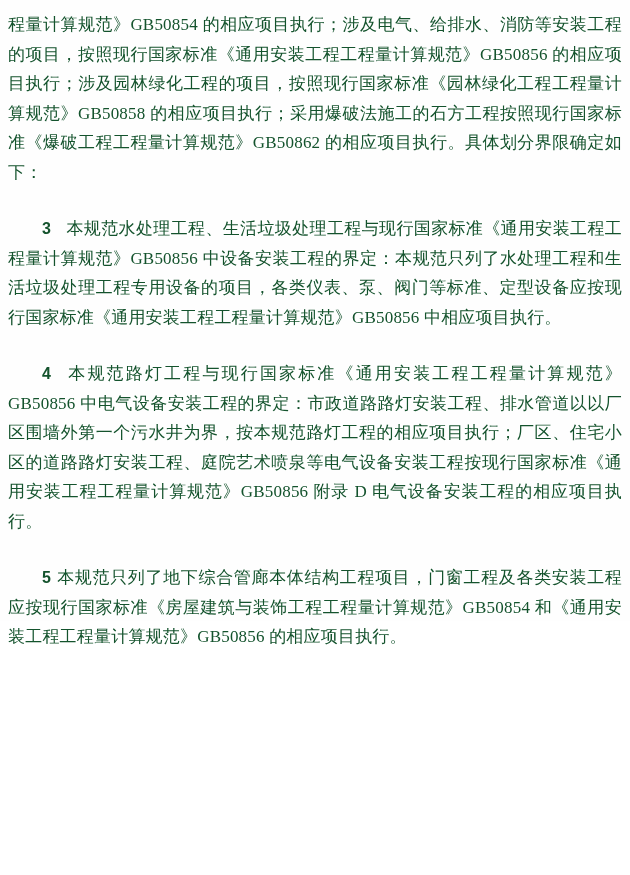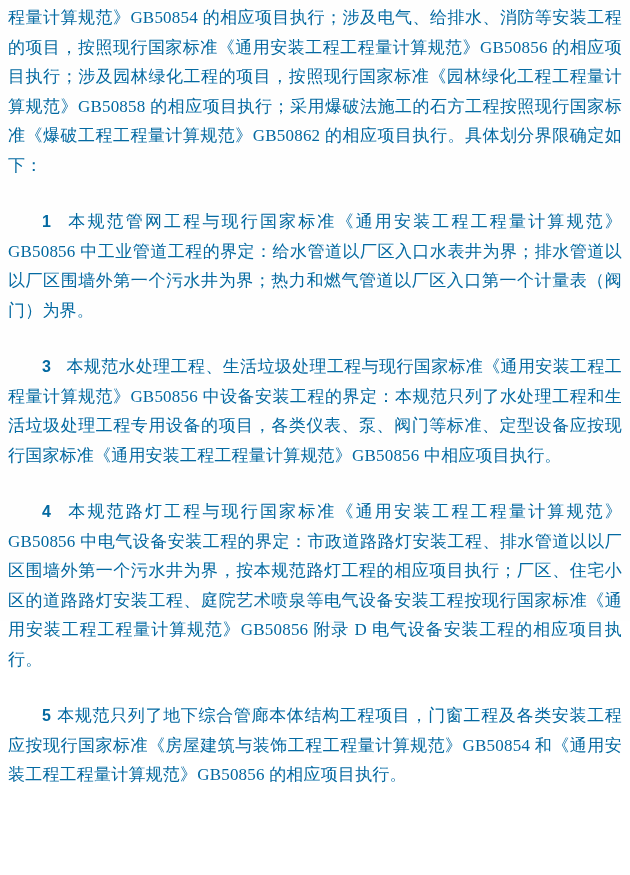--- a/index.html
+++ b/index.html
@@ -9,26 +9,26 @@
   }
   body {
     width: 630px;
     height: 875px;
     overflow: hidden;
   }
   .page {
     box-sizing: border-box;
     width: 630px;
     height: 621px;
-    padding: 3px 8px 0 8px;
+    padding: 10px 8px 0 8px;
     background: #fefefe;
     font-family: "Liberation Serif", "DejaVu Serif", serif;
     font-size: 17px;
     line-height: 29.5px;
-    color: #0369a1;
+    color: #14532d;
     text-align: justify;
     text-justify: inter-ideograph;
     letter-spacing: 0.2px;
   }
   p.para {
     margin: 27px 0 0 0;
   }
   p.para:first-child {
     margin-top: 0;
   }
@@ -47,21 +47,20 @@
     margin-right: 0.35em;
   }
 </style>
 </head>
 <body>
 
 <div class="page">
 
   <p class="para"><span>程量计算规范》GB50854 的相应项目执行；涉及电气、给排水、消防等安装工程的项目，按照现行国家标准《通用安装工程工程量计算规范》GB50856 的相应项目执行；涉及园林绿化工程的项目，按照现行国家标准《园林绿化工程工程量计算规范》GB50858 的相应项目执行；采用爆破法施工的石方工程按照现行国家标准《爆破工程工程量计算规范》GB50862 的相应项目执行。具体划分界限确定如下：</span></p>
 
-  <p class="para item"><span class="num gap-wide">1</span><span>本规范管网工程与现行国家标准《通用安装工程工程量计算规范》GB50856 中工业管道工程的界定：给水管道以厂区入口水表井为界；排水管道以以厂区围墙外第一个污水井为界；热力和燃气管道以厂区入口第一个计量表（阀门）为界。</span></p>
 
 
   <p class="para item"><span class="num gap-wide">3</span><span>本规范水处理工程、生活垃圾处理工程与现行国家标准《通用安装工程工程量计算规范》GB50856 中设备安装工程的界定：本规范只列了水处理工程和生活垃圾处理工程专用设备的项目，各类仪表、泵、阀门等标准、定型设备应按现行国家标准《通用安装工程工程量计算规范》GB50856 中相应项目执行。</span></p>
 
   <p class="para item"><span class="num gap-wide">4</span><span>本规范路灯工程与现行国家标准《通用安装工程工程量计算规范》GB50856 中电气设备安装工程的界定：市政道路路灯安装工程、排水管道以以厂区围墙外第一个污水井为界，按本规范路灯工程的相应项目执行；厂区、住宅小区的道路路灯安装工程、庭院艺术喷泉等电气设备安装工程按现行国家标准《通用安装工程工程量计算规范》GB50856 附录 D 电气设备安装工程的相应项目执行。</span></p>
 
   <p class="para item"><span class="num gap-narrow">5</span><span>本规范只列了地下综合管廊本体结构工程项目，门窗工程及各类安装工程应按现行国家标准《房屋建筑与装饰工程工程量计算规范》GB50854 和《通用安装工程工程量计算规范》GB50856 的相应项目执行。</span></p>
 
 </div>
 

